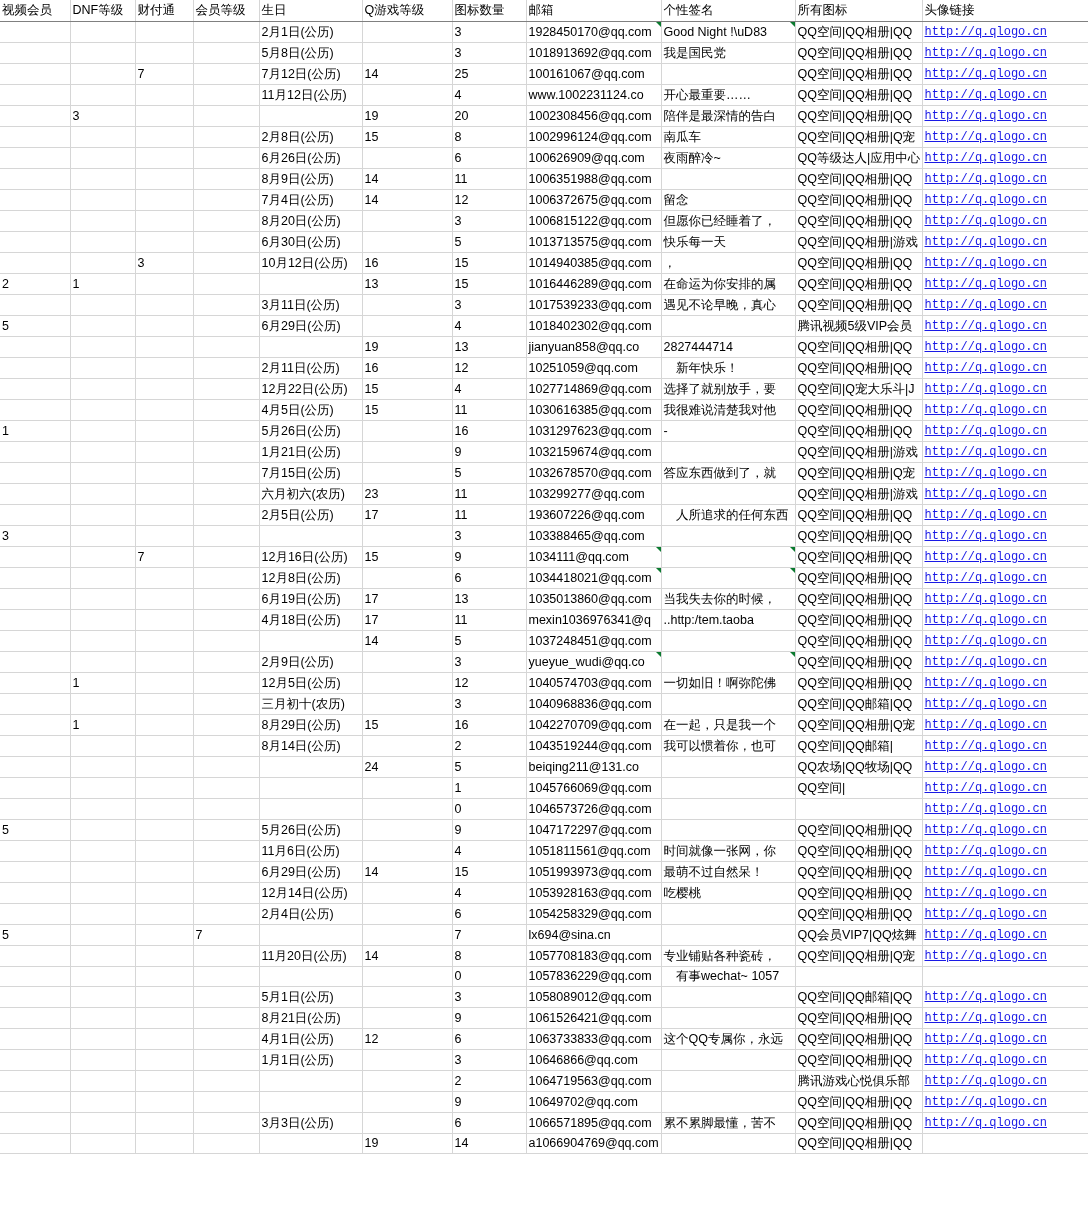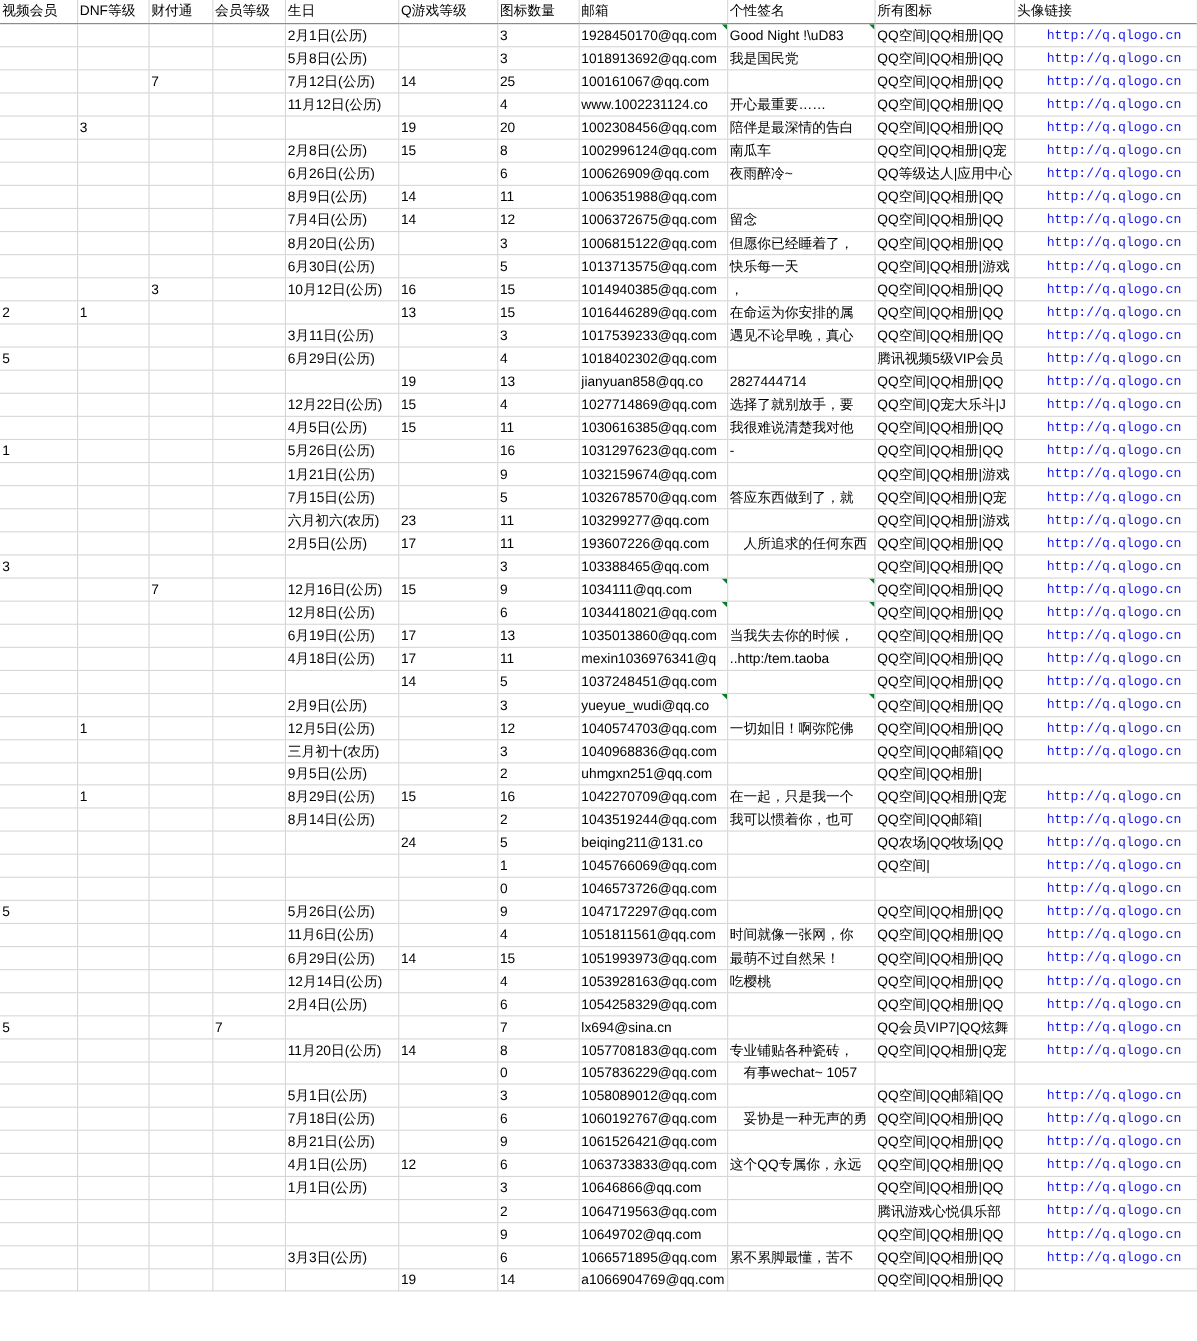--- a/index.html
+++ b/index.html
@@ -55,24 +55,24 @@
   col.c8 { width: 134px; }
   col.c9 { width: 127px; }
   col.c10 { width: 166px; }
 
   .mono {
     font-family: "Liberation Mono", monospace;
     font-size: 12px;
   }
   .link {
     color: #1a1ae6;
+    text-decoration: underline;
     font-family: "Liberation Mono", monospace;
     font-size: 12px;
     cursor: pointer;
-    margin-left: 27px;
   }
   .cell-note {
     position: relative;
   }
   .cell-note::after {
     content: "";
     position: absolute;
     top: 0;
     right: 0;
     border-top: 5px solid #0a7a2f;
@@ -317,20 +317,33 @@
           <td class="mono">jianyuan858@qq.co</td>
           <td>2827444714</td>
           <td>QQ空间|QQ相册|QQ</td>
           <td><span class="link">http://q.qlogo.cn</span></td>
         </tr>
         <tr>
           <td class="mono"></td>
           <td class="mono"></td>
           <td class="mono"></td>
           <td class="mono"></td>
+          <td>2月11日(公历)</td>
+          <td class="mono">16</td>
+          <td class="mono">12</td>
+          <td class="mono">10251059@qq.com</td>
+          <td>　新年快乐！</td>
+          <td>QQ空间|QQ相册|QQ</td>
+          <td><span class="link">http://q.qlogo.cn</span></td>
+        </tr>
+        <tr>
+          <td class="mono"></td>
+          <td class="mono"></td>
+          <td class="mono"></td>
+          <td class="mono"></td>
           <td>12月22日(公历)</td>
           <td class="mono">15</td>
           <td class="mono">4</td>
           <td class="mono">1027714869@qq.com</td>
           <td>选择了就别放手，要</td>
           <td>QQ空间|Q宠大乐斗|J</td>
           <td><span class="link">http://q.qlogo.cn</span></td>
         </tr>
         <tr>
           <td class="mono"></td>
@@ -522,33 +535,20 @@
           <td>三月初十(农历)</td>
           <td class="mono"></td>
           <td class="mono">3</td>
           <td class="mono">1040968836@qq.com</td>
           <td></td>
           <td>QQ空间|QQ邮箱|QQ</td>
           <td><span class="link">http://q.qlogo.cn</span></td>
         </tr>
         <tr>
           <td class="mono"></td>
-          <td class="mono"></td>
-          <td class="mono"></td>
-          <td class="mono"></td>
-          <td>9月5日(公历)</td>
-          <td class="mono"></td>
-          <td class="mono">2</td>
-          <td class="mono">uhmgxn251@qq.com</td>
-          <td></td>
-          <td>QQ空间|QQ相册|</td>
-          <td></td>
-        </tr>
-        <tr>
-          <td class="mono"></td>
           <td class="mono">1</td>
           <td class="mono"></td>
           <td class="mono"></td>
           <td>8月29日(公历)</td>
           <td class="mono">15</td>
           <td class="mono">16</td>
           <td class="mono">1042270709@qq.com</td>
           <td>在一起，只是我一个</td>
           <td>QQ空间|QQ相册|Q宠</td>
           <td><span class="link">http://q.qlogo.cn</span></td>
@@ -720,33 +720,20 @@
           <td class="mono">1058089012@qq.com</td>
           <td></td>
           <td>QQ空间|QQ邮箱|QQ</td>
           <td><span class="link">http://q.qlogo.cn</span></td>
         </tr>
         <tr>
           <td class="mono"></td>
           <td class="mono"></td>
           <td class="mono"></td>
           <td class="mono"></td>
-          <td>7月18日(公历)</td>
-          <td class="mono"></td>
-          <td class="mono">6</td>
-          <td class="mono">1060192767@qq.com</td>
-          <td>　妥协是一种无声的勇</td>
-          <td>QQ空间|QQ相册|QQ</td>
-          <td><span class="link">http://q.qlogo.cn</span></td>
-        </tr>
-        <tr>
-          <td class="mono"></td>
-          <td class="mono"></td>
-          <td class="mono"></td>
-          <td class="mono"></td>
           <td>8月21日(公历)</td>
           <td class="mono"></td>
           <td class="mono">9</td>
           <td class="mono">1061526421@qq.com</td>
           <td></td>
           <td>QQ空间|QQ相册|QQ</td>
           <td><span class="link">http://q.qlogo.cn</span></td>
         </tr>
         <tr>
           <td class="mono"></td>

